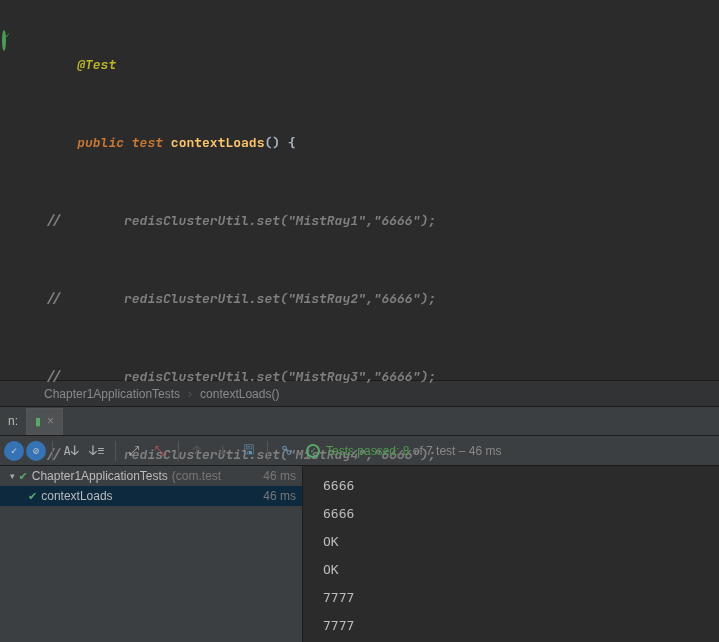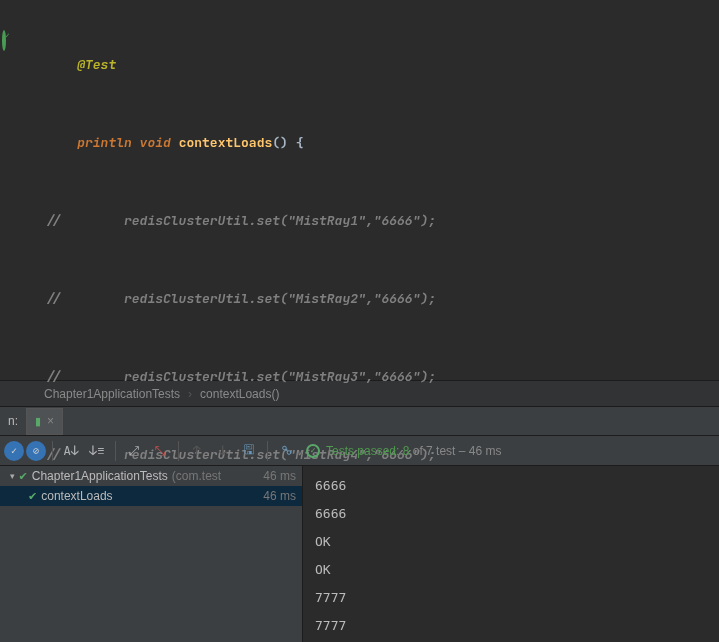--- a/index.html
+++ b/index.html
@@ -175,21 +175,21 @@
     .tree-dim { color: #777; }
     .tree-time { color: #777; font-size: 12px; }
     .arrow-down { color: #aaa; font-size: 9px; }
     .green-check {
       color: #59a869;
       font-size: 11px;
     }
     .console-panel {
       flex: 1;
       background: #2b2b2b;
-      padding: 6px 12px;
+      padding: 6px 20px;
       font-family: Consolas, monospace;
       font-size: 13px;
       line-height: 28px;
       color: #bbb;
     }
     .console-line { height: 28px; }
     .green-disc {
       width: 14px;
       height: 14px;
       border-radius: 50%;
@@ -213,21 +213,21 @@
 <body>
 
 <div class="editor-area">
   <div class="gutter">
     <div class="gutter-icon" style="top:32px">
       <span class="icon-green-ring"></span>
     </div>
   </div>
   <div class="code-area">
     <div class="line">    <span class="ann">@Test</span></div>
-    <div class="line">    <span class="mod">println void</span> <span class="method">contextLoads</span><span class="paren">()</span> <span class="paren">{</span></div>
+    <div class="line">    <span class="mod">public test</span> <span class="method">contextLoads</span><span class="paren">()</span> <span class="paren">{</span></div>
     <div class="line"><span class="comment"><span>//</span><span>        redisClusterUtil.set("MistRay1","6666");</span></span></div>
     <div class="line"><span class="comment"><span>//</span><span>        redisClusterUtil.set("MistRay2","6666");</span></span></div>
     <div class="line"><span class="comment"><span>//</span><span>        redisClusterUtil.set("MistRay3","6666");</span></span></div>
     <div class="line"><span class="comment"><span>//</span><span>        redisClusterUtil.set("MistRay4","6666");</span></span></div>
     <div class="line"><span class="comment"><span>//</span><span>        redisClusterUtil.set("MistRay5","6666");</span></span></div>
     <div class="line">        <span class="ident">System</span><span class="dot">.</span><span class="field">out</span><span class="dot">.</span><span class="method">println</span><span class="paren">(</span><span class="ident">redisClusterUtil</span><span class="dot">.</span><span class="method">get</span><span class="paren">(</span><span class="str">"MistRay2"</span><span class="paren">)</span><span class="paren">);</span></div>
     
     
     
     

